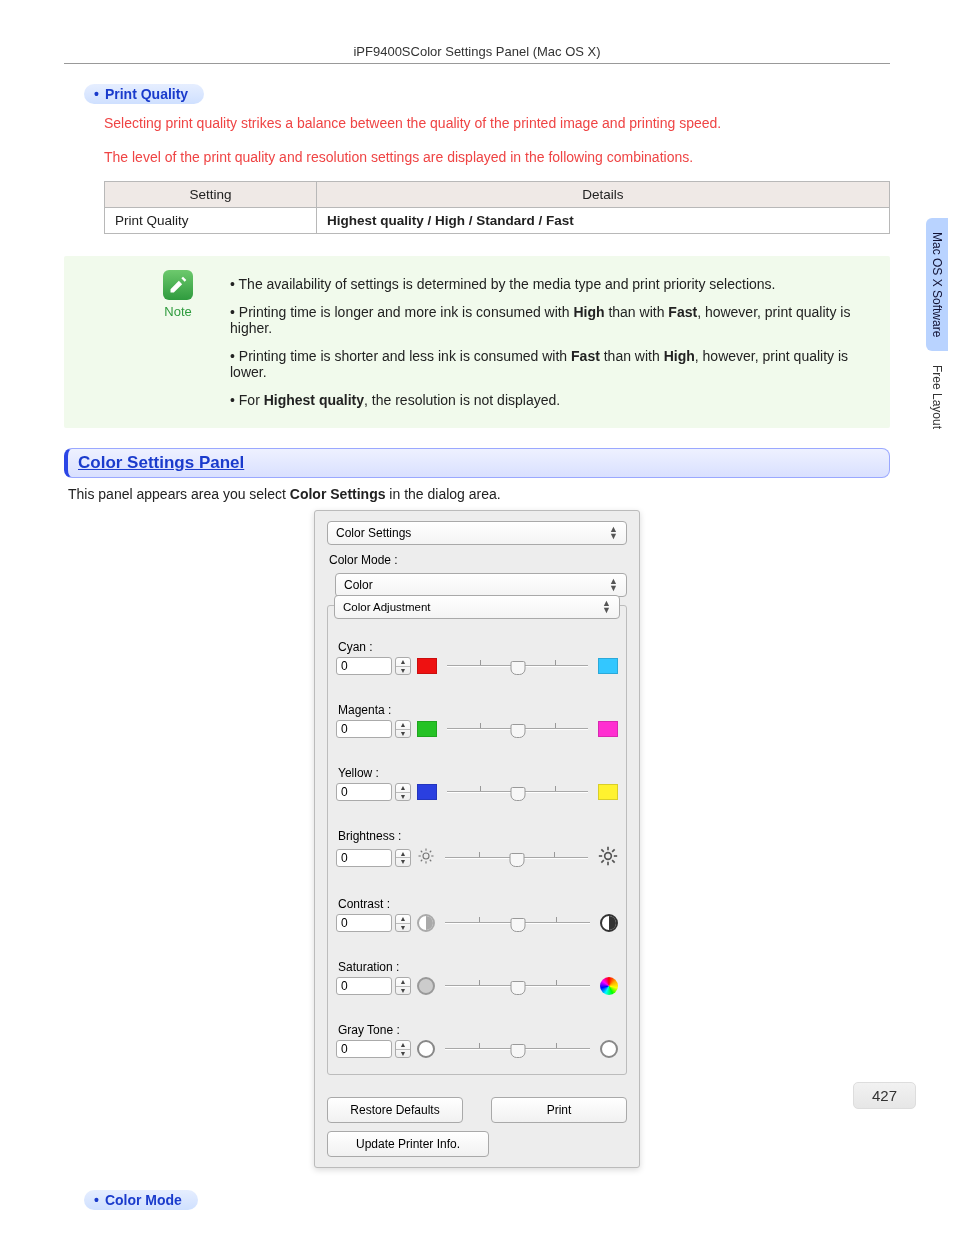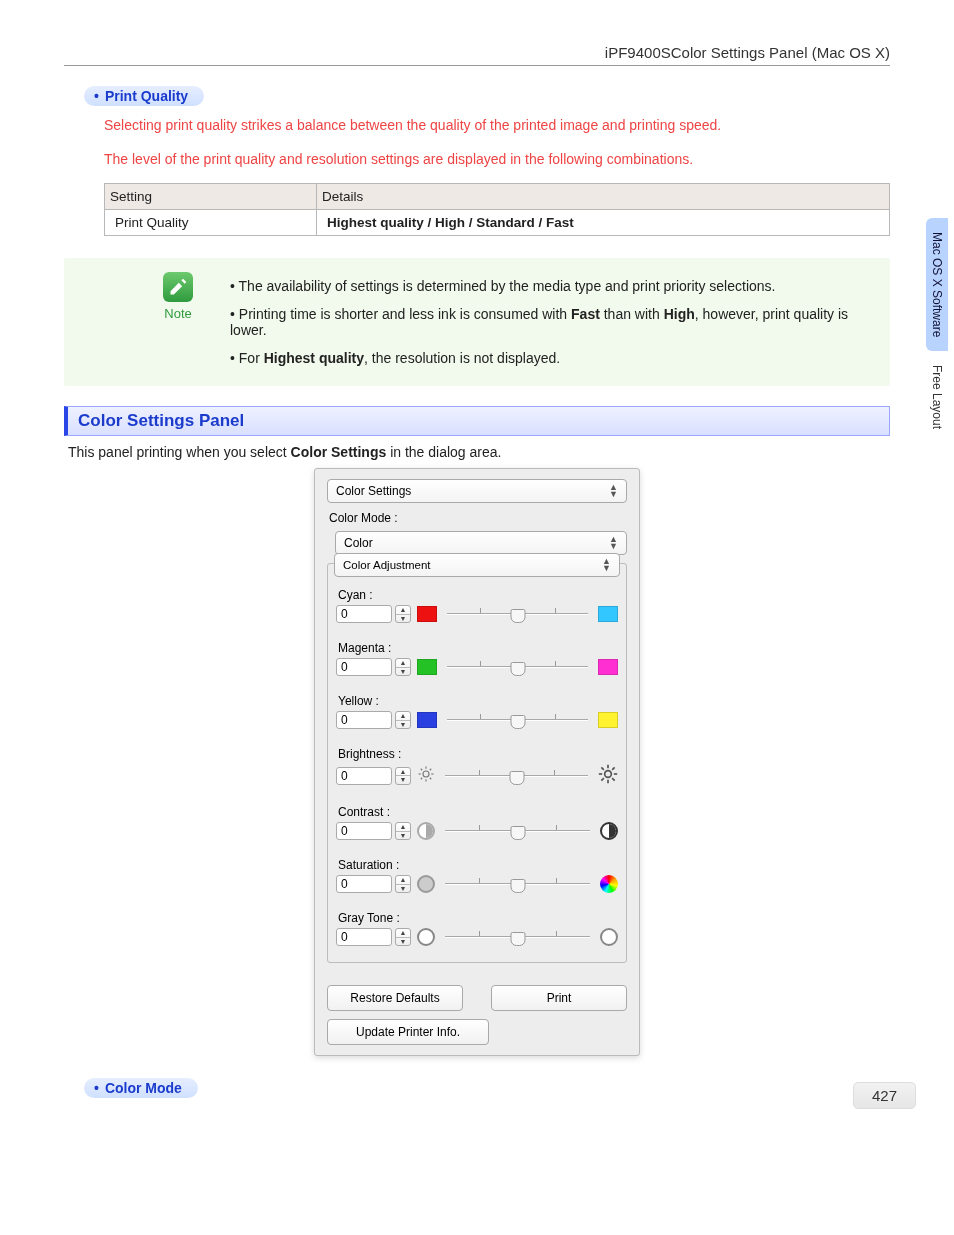--- a/index.html
+++ b/index.html
@@ -2,40 +2,40 @@
 <html><head>
 <meta charset="utf-8">
 <style>
   body {
     margin: 0; padding: 0;
     font-family: Arial, Helvetica, sans-serif;
     font-size: 13.5px; color: #222; background:#fff;
   }
   .page { width: 954px; margin: 0 auto; position: relative; min-height: 1235px; }
   .content { padding: 44px 64px 0 64px; }
-  .top-row { display:flex; justify-content:flex-end; font-size:15px; color:#333; margin-bottom:4px;}
+  .top-row { display:flex; justify-content:center; font-size:13px; color:#333; margin-bottom:4px;}
   .hr-top { border:none; border-top:1px solid #999; margin:2px 0 20px 0;}
   .pill-heading {
     display:inline-block;
     background: linear-gradient(#e6eeff, #cfe0ff);
     border-radius: 11px;
     padding: 2px 16px 2px 10px;
     font-weight:bold;
     color:#1a3bcc;
     font-size:14px;
     margin-left:20px;
   }
   .pill-heading .dot { color:#1a3bcc; margin-right:6px;}
   .body-text { margin: 10px 0 14px 40px; font-size:14px; color:#ef4444; line-height:1.4;}
   table.settings {
     width: calc(100% - 40px); margin-left:40px;
     border-collapse: collapse; font-size:13.5px;
   }
   table.settings th {
-    background:#efe9e6; font-weight:normal; text-align:left;
+    background:#efe9e6; font-weight:normal; text-align:center;
     border:1px solid #b8b8b8; padding:5px 5px;
   }
   table.settings td {
     border:1px solid #b8b8b8; padding:5px 10px;
   }
   table.settings td.details { font-weight:bold; }
   .note-box {
     background:#f1faec; margin-top:22px;
     padding:14px 16px 14px 16px; margin-left:0;
     border-radius:2px;
@@ -51,22 +51,22 @@
   .note-left .label { color:#2f9b3e; font-size:13px; }
   .note-list { list-style:none; padding:0; margin:0; flex:1;}
   .note-list li { padding:6px 0; font-size:14px; color:#222;}
   .note-list li::before { content:"• "; }
   .section-bar {
     margin-top:20px;
     border:1px solid #9aa8ff;
     border-left:4px solid #2b46e6;
     background:linear-gradient(#eef1ff,#d9e0ff);
     padding:4px 10px;
-    border-radius:0;
-    color:#1a3bcc; font-size:17px; font-weight:bold;
+    border-radius:8px;
+    color:#1a3bcc; font-size:17px; font-weight:bold;text-decoration:underline;
   }
   
   .mac-panel {
     width:300px; margin:8px auto 0 auto;
     background:#ededed;
     border:1px solid #bbb; border-radius:3px;
     box-shadow:0 2px 6px rgba(0,0,0,.15);
     font-family: "Lucida Grande","Helvetica Neue",Arial,sans-serif;
     font-size:12px; color:#000;
     padding:10px 12px 10px 12px;
@@ -82,21 +82,21 @@
   .panel-label { margin:8px 0 6px 2px; }
   .fieldset {
     border:1px solid #bcbcbc; border-radius:3px;
     margin-top:8px; padding:6px 8px 16px 8px; position:relative;
   }
   .fieldset-header {
     position:absolute; top:-11px; left:6px; right:6px;
     display:flex; align-items:center;
   }
   .fieldset-header .mac-select{ flex:1; font-size:11.5px;}
-  .slider-block { margin-top:18px; }
+  .slider-block { margin-top:28px; }
   .slider-row { display:flex; align-items:center; gap:6px; margin-top:3px;}
   .slider-label { font-size:12px; color:#000; margin-top:6px; margin-left:2px;}
   .stepper {
     display:flex; align-items:stretch; height:18px;
   }
   .stepper input{
     width:46px; border:1px solid #aaa; border-radius:3px;
     font-size:12px; padding:1px 4px; background:#fff;
   }
   .stepper .arrows {
@@ -200,28 +200,29 @@
       <div class="note-left">
         <div class="pencil">
           <svg viewBox="0 0 24 24">
               <path fill="#fff" d="M3 17l10-10 4 4L7 21H3v-4zm13-13l2-2 4 4-2 2-4-4z"></path>
             </svg>
         </div>
         <div class="label">Note</div>
       </div>
       <ul class="note-list">
         <li>The availability of settings is determined by the media type and print priority selections.</li>
+        <li>Printing time is longer and more ink is consumed with <b>High</b> than with <b>Fast</b>, however, print quality is higher.</li>
         <li>Printing time is shorter and less ink is consumed with <b>Fast</b> than with <b>High</b>, however, print quality is lower.</li>
         <li>For <b>Highest quality</b>, the resolution is not displayed.</li>
       </ul>
     </div>
 
     <div class="section-bar">Color Settings Panel</div>
     <div style="margin:8px 0 0 4px;font-size:14px;">
-      <span>This panel printing when you select </span><b>Color Settings</b><span> in the dialog area.</span>
+      <span>This panel appears area you select </span><b>Color Settings</b><span> in the dialog area.</span>
     </div>
 
     
     <div class="mac-panel">
       <div class="mac-select">
         <span>Color Settings</span>
         <span class="arrows">▲<br>▼</span>
       </div>
       <div class="panel-label">Color Mode :</div>
       <div class="mac-select" style="margin-left:8px;">

